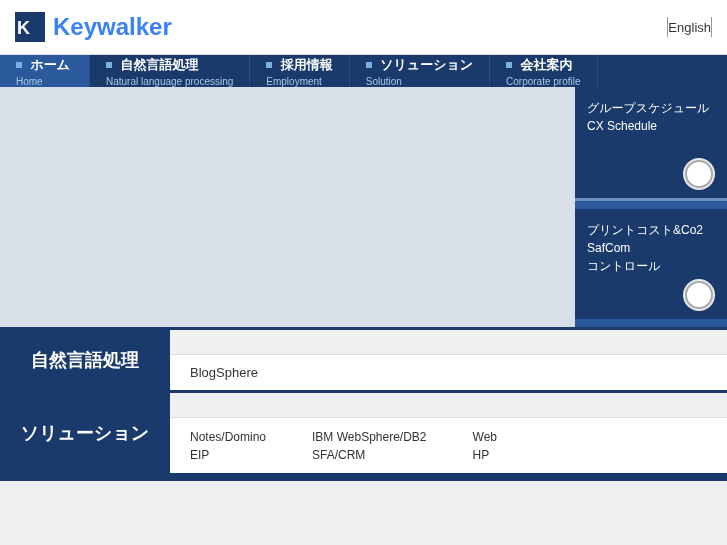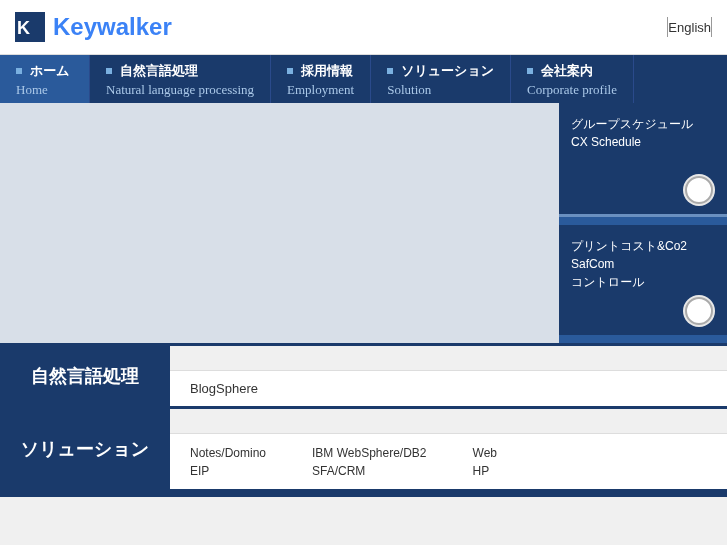--- a/index.html
+++ b/index.html
@@ -43,24 +43,23 @@
     }
     .header-divider {
       width: 1px;
       height: 20px;
       background: #999;
     }
 
     
     .nav {
       background: #1a3a6b;
-      height: 48px;
+      height: 32px;
       display: flex;
       align-items: stretch;
-      font-family: Liberation Serif, serif;
     }
     .nav-item {
       display: flex;
       flex-direction: column;
       justify-content: center;
       padding: 0 16px;
       cursor: pointer;
       border-right: 1px solid #2a4a8b;
       position: relative;
       min-width: 90px;
@@ -76,39 +75,39 @@
       margin-right: 4px;
       vertical-align: middle;
     }
     .nav-item-main {
       color: #fff;
       font-size: 13px;
       font-weight: bold;
     }
     .nav-item-sub {
       color: #aac8e8;
-      font-size: 13px;
+      font-size: 10px;
       margin-top: 2px;
     }
 
     
     .main-content {
       background: #d8dfe8;
       height: 240px;
       position: relative;
       display: flex;
     }
 
     .main-left {
       flex: 1;
       
     }
 
     .sidebar-cards {
-      width: 168px;
+      width: 152px;
       display: flex;
       flex-direction: column;
     }
 
     .card {
       background: #1a3a6b;
       flex: 1;
       display: flex;
       flex-direction: column;
       justify-content: space-between;

